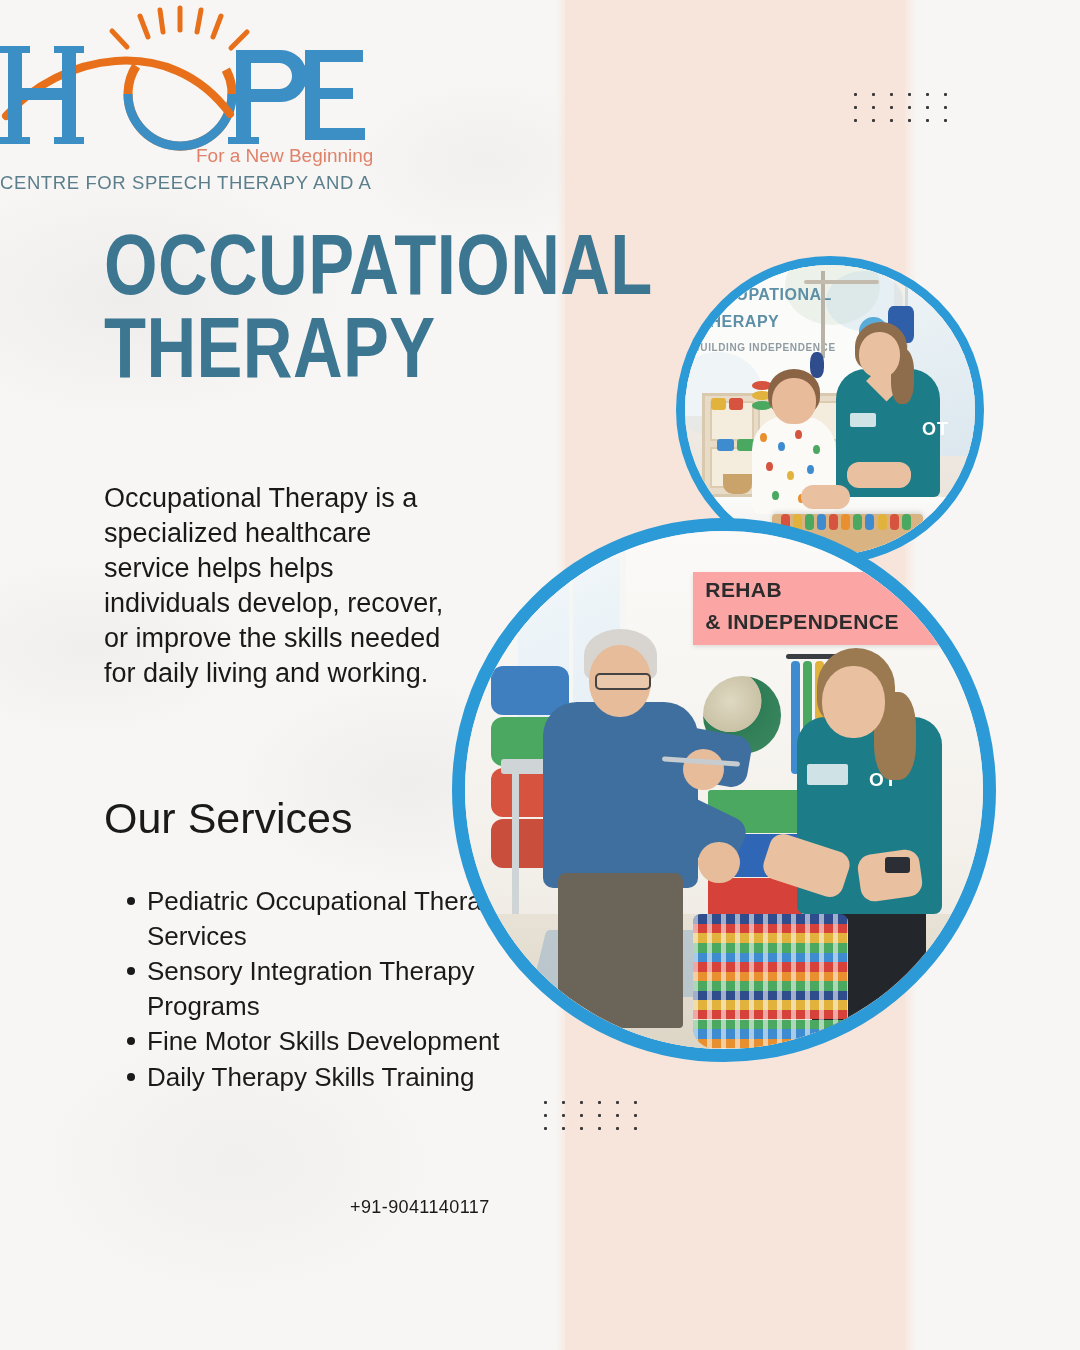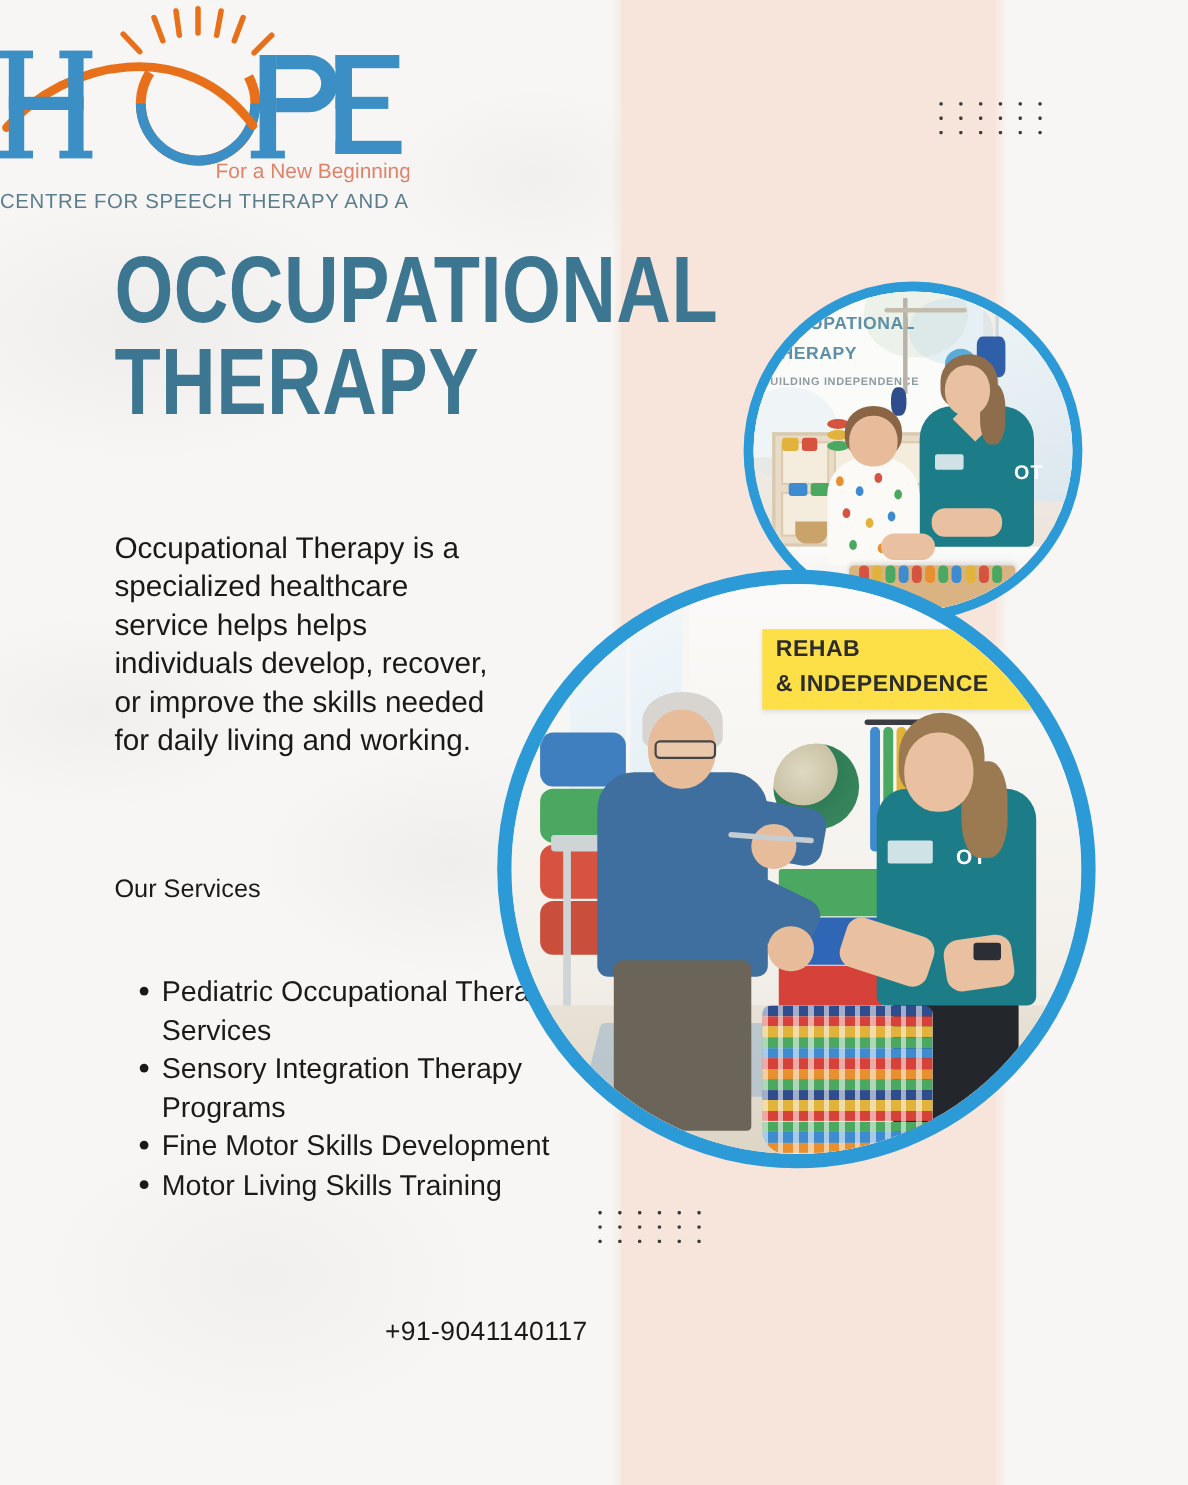--- a/index.html
+++ b/index.html
@@ -60,21 +60,21 @@
 
   
   #bodycopy {
     position:absolute; left:104px; top:481px; width:360px; z-index:6;
     font-size:27px; line-height:1.30; color:#191919; font-weight:400;
   }
 
   
   #svc-head {
     position:absolute; left:104px; top:794px; z-index:6;
-    font-size:23px; color:#1A1A1A; font-weight:400;
+    font-size:43px; color:#1A1A1A; font-weight:400;
   }
   #svc-list {
     position:absolute; left:104px; top:884px; width:420px; z-index:6;
     list-style:none;
   }
   #svc-list li {
     position:relative;
     padding-left:43px;
     font-size:26px;
     line-height:1.33;
@@ -132,21 +132,21 @@
   .t-th-body { position:absolute; left:52%; top:36%; width:36%; height:44%; border-radius:30px 30px 6px 6px; background:#1c7d88;}
   .t-th-collar { position:absolute; left:64%; top:36%; width:10%; height:9%; background:#e9c0a0; transform:rotate(45deg);}
   .t-ot { position:absolute; right:9%; top:53%; font-size:18px; font-weight:700; color:#fff; letter-spacing:1px;}
   .t-badge { position:absolute; left:57%; top:51%; width:9%; height:5%; background:#cfe3e6; border-radius:2px;}
   .t-arm { position:absolute; border-radius:12px; background:#e9c0a0; }
 
   
   .b-wall { position:absolute; inset:0; background:linear-gradient(180deg,#fbfaf8 0%,#f4f1ec 60%,#e9e3d9 100%); }
   .b-window { position:absolute; left:9%; top:4%; width:22%; height:44%; background:linear-gradient(155deg,#f2f7fa,#e2edf4); border:6px solid #f6f6f4; }
   .b-window .mull { position:absolute; left:50%; top:0; bottom:0; width:4px; background:#f6f6f4;}
-  .b-sign { position:absolute; left:44%; top:8%; width:48%; height:14%; background:#fde047; box-shadow:0 2px 4px rgba(0,0,0,.1);}
+  .b-sign { position:absolute; left:44%; top:8%; width:48%; height:14%; background:#fca5a5; box-shadow:0 2px 4px rgba(0,0,0,.1);}
   .b-sign .s1 { position:absolute; left:5%; top:8%; font-size:21px; font-weight:700; color:#2c2c2c; letter-spacing:.4px;}
   .b-sign .s2 { position:absolute; left:5%; top:52%; font-size:21px; font-weight:700; color:#2c2c2c; letter-spacing:.4px;}
   .b-ball { position:absolute; left:46%; top:28%; width:15%; height:15%; border-radius:50%;
             background:radial-gradient(circle at 35% 32%, #dfd9c2 0%, #c9c2a6 42%, #2f7d56 43%, #3f8b62 100%);}
   .b-bands { position:absolute; left:63%; top:25%; width:16%; height:22%; }
   .b-band { position:absolute; top:0; width:9px; height:100%; border-radius:4px;}
   .b-bolster { position:absolute; left:5%; top:26%; width:15%; height:38%; }
   .b-bol { position:absolute; left:0; width:100%; height:25%; border-radius:12px;}
   .b-boxes { position:absolute; left:47%; top:50%; width:18%; height:25%;}
   .b-box { position:absolute; left:0; width:100%; height:33%; border-radius:3px;}
@@ -190,21 +190,21 @@
     display:flex; align-items:center; justify-content:center;
     cursor:pointer;
   }
   #book-btn span {
     color:#fff; font-size:27px; font-weight:700; letter-spacing:.4px;
     font-family:"Liberation Sans Narrow","Liberation Sans",sans-serif;
     transform:scaleX(.95);
   }
   #phone {
     position:absolute; left:350px; top:14px;
-    font-size:24px; color:#1A1A1A; letter-spacing:.4px;
+    font-size:18px; color:#1A1A1A; letter-spacing:.4px;
   }
   #website {
     position:absolute; left:566px; top:14px;
     font-size:26px; color:#1A1A1A; letter-spacing:.1px;
   }
 </style>
 </head>
 <body>
 
 <div id="bg">
@@ -255,21 +255,21 @@
   <div class="hl-line l2">THERAPY</div>
 </div>
 
 <p id="bodycopy">Occupational Therapy is a specialized healthcare service helps helps individuals develop, recover, or improve the skills needed for daily living and working.</p>
 
 <h2 id="svc-head">Our Services</h2>
 <ul id="svc-list">
   <li>Pediatric Occupational Therapy Services</li>
   <li>Sensory Integration Therapy Programs</li>
   <li>Fine Motor Skills Development</li>
-  <li>Motor Living Skills Training</li>
+  <li>Daily Therapy Skills Training</li>
 </ul>
 
 <div id="circle-top" class="photo-circle">
   <div class="ph">
     <div class="t-wall"></div>
     <div class="t-window"></div>
     <div class="t-poster">
       <div class="blob" style="left:52%;top:-12%;width:42%;height:52%;background:#cfe0c9;"></div>
       <div class="blob" style="left:70%;top:4%;width:34%;height:40%;background:#bcd9e8;"></div>
       <div class="blob" style="left:2%;top:58%;width:40%;height:56%;background:#d9e7ef;"></div>

